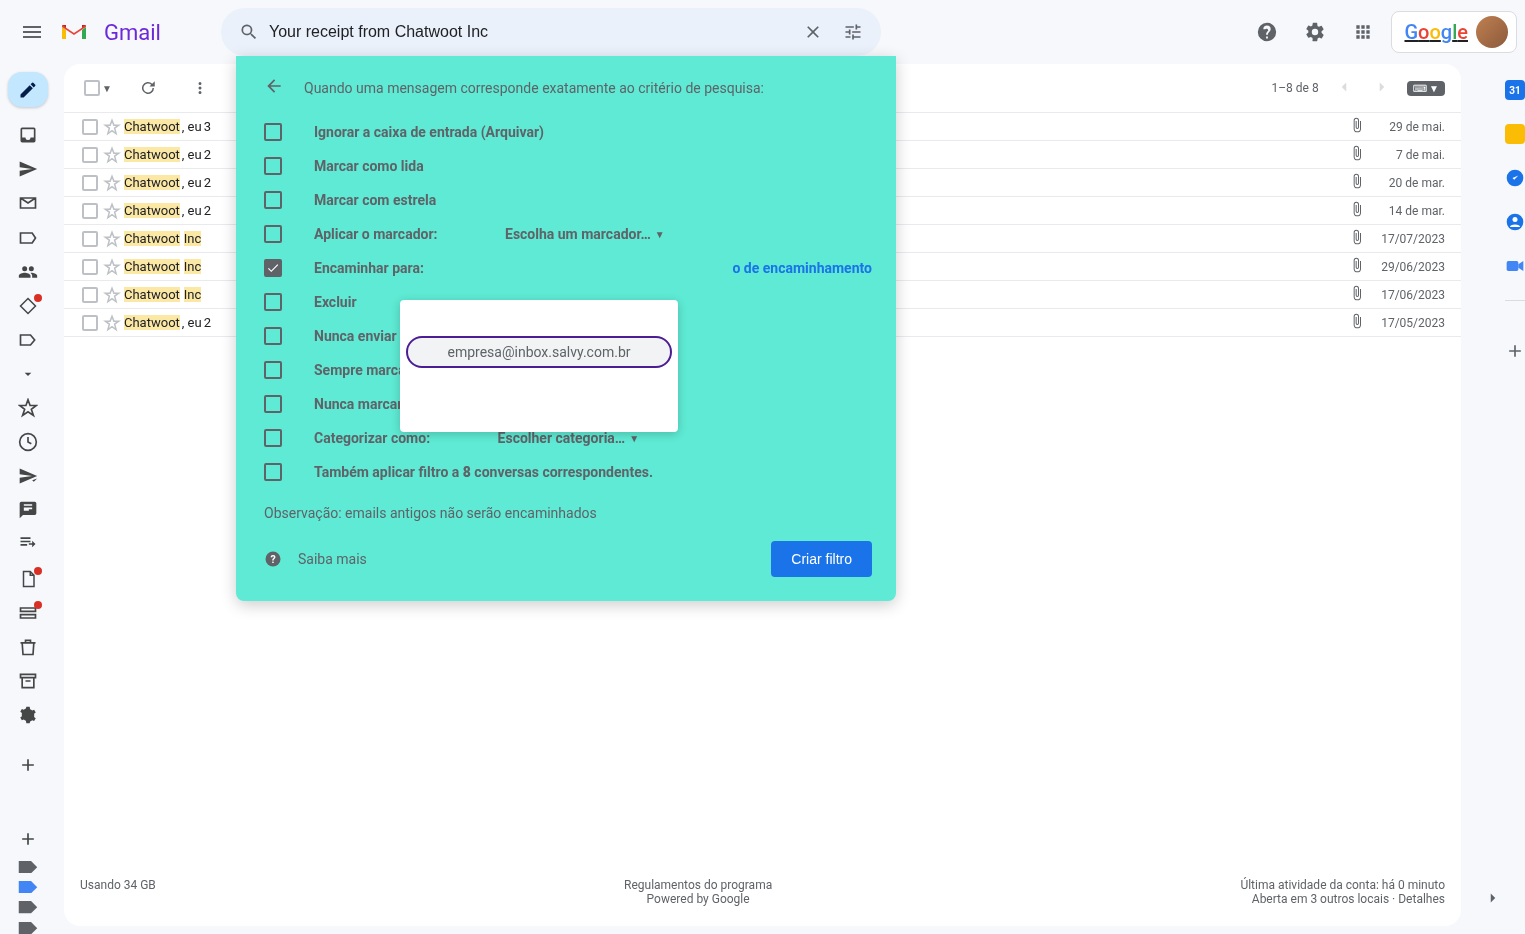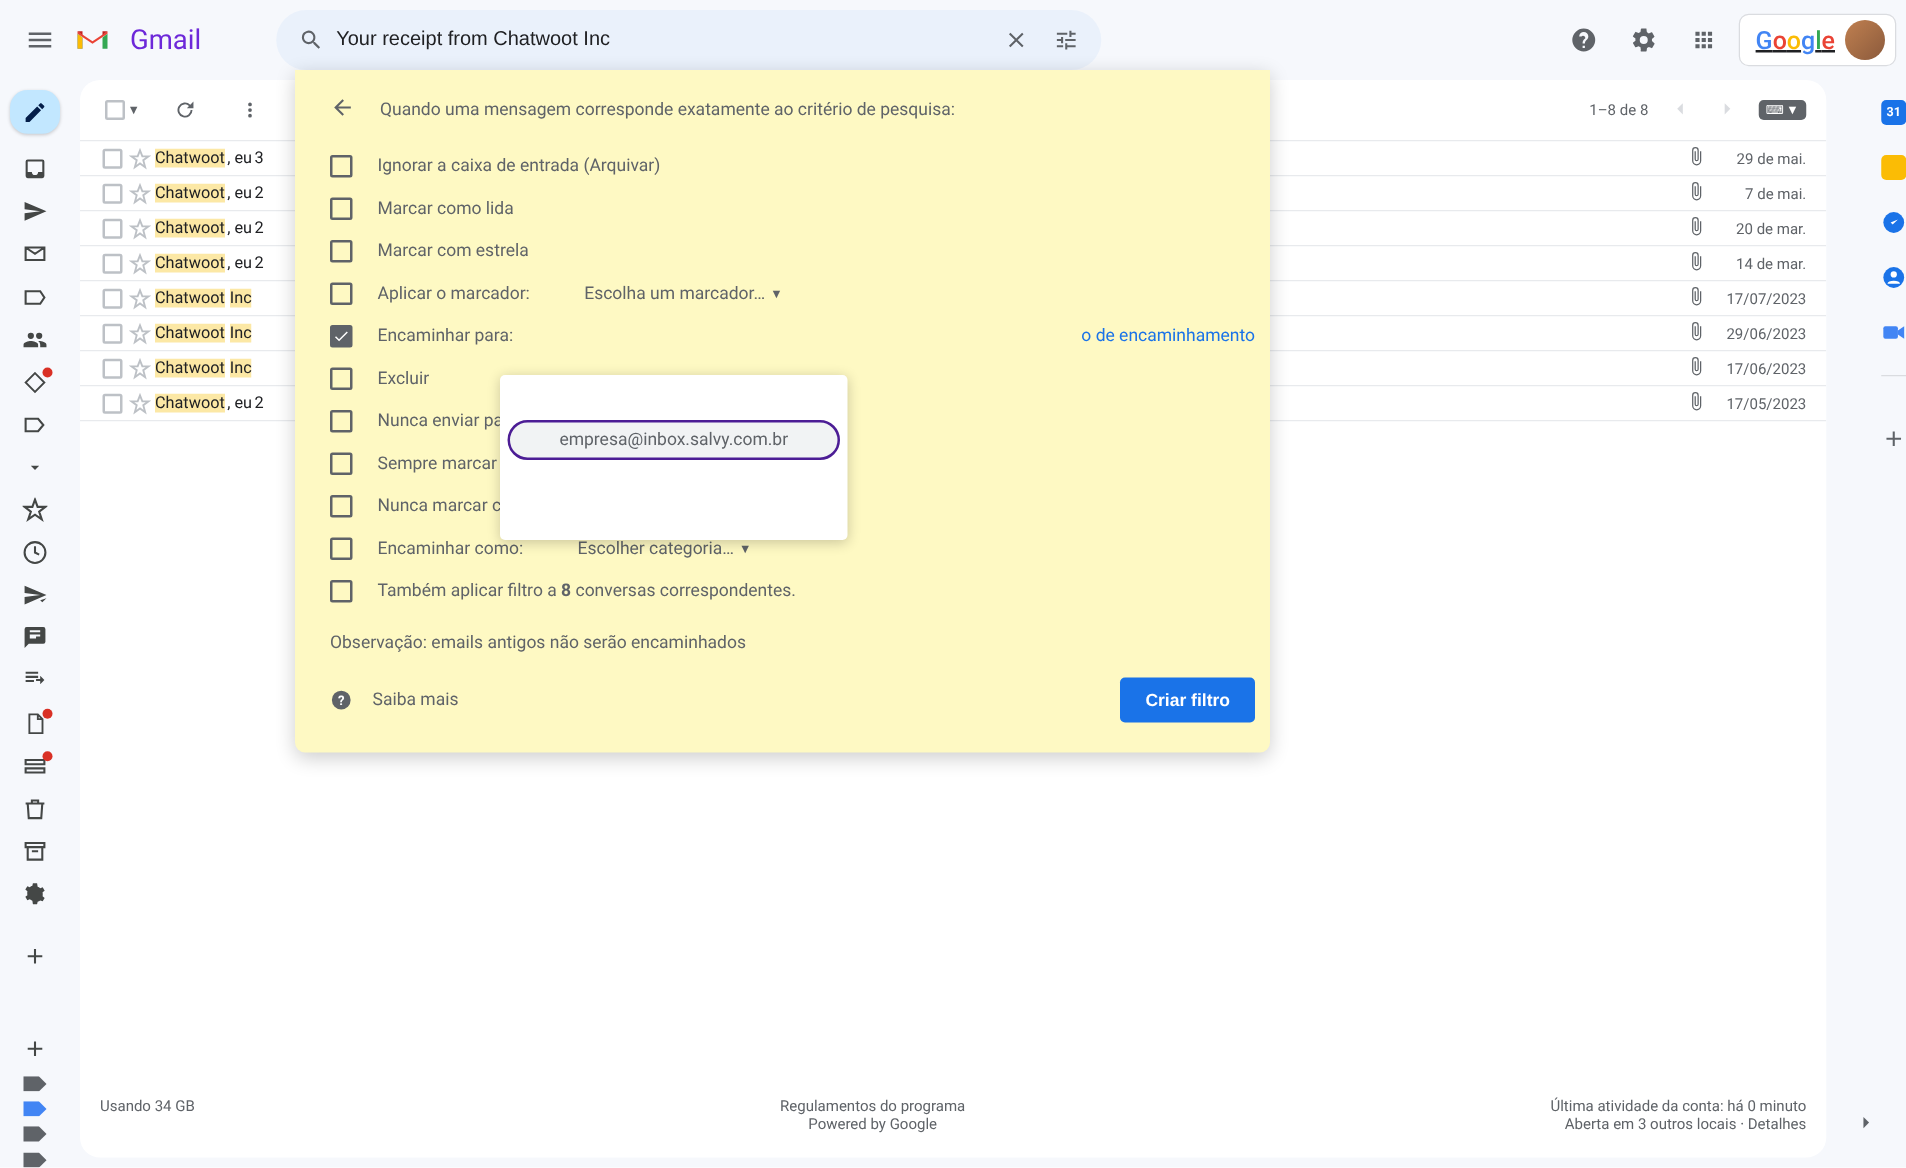--- a/index.html
+++ b/index.html
@@ -43,33 +43,33 @@
 .row { display: flex; align-items: center; height: 28px; border-bottom: 1px solid #e8eaed; padding: 0 16px; font-size: 13px; }
 .row-check { width: 20px; display: flex; justify-content: center; color: #bdc1c6; }
 .row-star { width: 24px; display: flex; justify-content: center; color: #bdc1c6; }
 .row-sender { width: 150px; display: flex; align-items: center; gap: 2px; }
 .row-body { flex: 1; white-space: nowrap; overflow: hidden; text-overflow: ellipsis; color: #5f6368; }
 .row-attach { width: 24px; color: #5f6368; }
 .row-date { width: 72px; text-align: right; color: #5f6368; font-size: 12px; }
 .hl { background: #fce8a5; color: #202124; }
 
 
-.filter-panel { position: absolute; left: 236px; top: 56px; width: 780px; background: #fef9c3; border-radius: 0 0 8px 8px; box-shadow: 0 4px 16px rgba(0,0,0,0.2); padding: 20px 12px 24px 28px; z-index: 100; }
+.filter-panel { position: absolute; left: 236px; top: 56px; width: 660px; background: #5eead4; border-radius: 0 0 8px 8px; box-shadow: 0 4px 16px rgba(0,0,0,0.2); padding: 20px 24px 24px 28px; z-index: 100; }
 .filter-title-row { display: flex; align-items: center; gap: 20px; margin-bottom: 16px; }
 .filter-back { color: #5f6368; cursor: pointer; }
 .filter-title { font-size: 14px; color: #5f6368; }
-.filter-option { display: flex; align-items: center; gap: 20px; padding: 8px 0; font-size: 14px; color: #5f6368; }
+.filter-option { display: flex; align-items: center; gap: 32px; padding: 8px 0; font-size: 14px; color: #5f6368; font-weight: bold; }
 .filter-checkbox { width: 18px; height: 18px; border: 2px solid #5f6368; border-radius: 2px; display: flex; align-items: center; justify-content: center; }
 .filter-checkbox.checked { background: #5f6368; }
 .filter-select { color: #5f6368; display: flex; align-items: center; gap: 4px; }
 .filter-link { color: #1a73e8; }
 .filter-note { margin-top: 16px; color: #5f6368; font-size: 14px; }
 .filter-bottom { display: flex; align-items: center; justify-content: space-between; margin-top: 20px; }
 .filter-learn { display: flex; align-items: center; gap: 16px; color: #5f6368; }
-.filter-create-btn { background: #1a73e8; color: #fff; border: none; padding: 10px 20px; border-radius: 4px; font-size: 14px; cursor: pointer; font-weight: 700; }
+.filter-create-btn { background: #1a73e8; color: #fff; border: none; padding: 10px 20px; border-radius: 4px; font-size: 14px; cursor: pointer; font-weight: 400; }
 
 
 .dropdown { position: absolute; left: 400px; top: 300px; width: 278px; background: #fff; border-radius: 4px; box-shadow: 0 2px 10px rgba(0,0,0,0.2); padding: 8px 0; z-index: 200; }
 .dropdown-item { padding: 8px 16px; font-size: 14px; color: #5f6368; cursor: pointer; text-align: center; }
 .dropdown-item.highlighted { background: #f1f3f4; border: 2px solid #4c1d95; border-radius: 18px; margin: 0 6px; padding: 6px 14px; }
 .dropdown-item.blurred { filter: blur(6px); height: 28px; }
 
 
 .footer { margin-top: auto; padding: 20px 16px; display: flex; justify-content: space-between; font-size: 12px; color: #5f6368; }
 .footer-center { text-align: center; }
@@ -550,21 +550,21 @@
       <span>Nunca enviar para </span>
     </div>
   <div class="filter-option">
       <div class="filter-checkbox"></div>
       <span>Sempre marcar co</span>
     </div>
   <div class="filter-option">
       <div class="filter-checkbox"></div>
       <span>Nunca marcar como importante</span>
     </div>
-  <div class="filter-option"><div class="filter-checkbox"></div><span>Encaminhar como:</span>&nbsp;<span class="filter-select">
+  <div class="filter-option"><div class="filter-checkbox"></div><span>Categorizar como:</span>&nbsp;<span class="filter-select">
         <span>Escolher categoria…</span>
         <span class="caret">▼</span>
       </span></div>
   <div class="filter-option">
       <div class="filter-checkbox"></div>
       <span><span>Também aplicar filtro a </span><b>8</b><span> conversas correspondentes.</span></span>
     </div>
   <div class="filter-note">Observação: emails antigos não serão encaminhados</div>
   <div class="filter-bottom">
     <div class="filter-learn">

